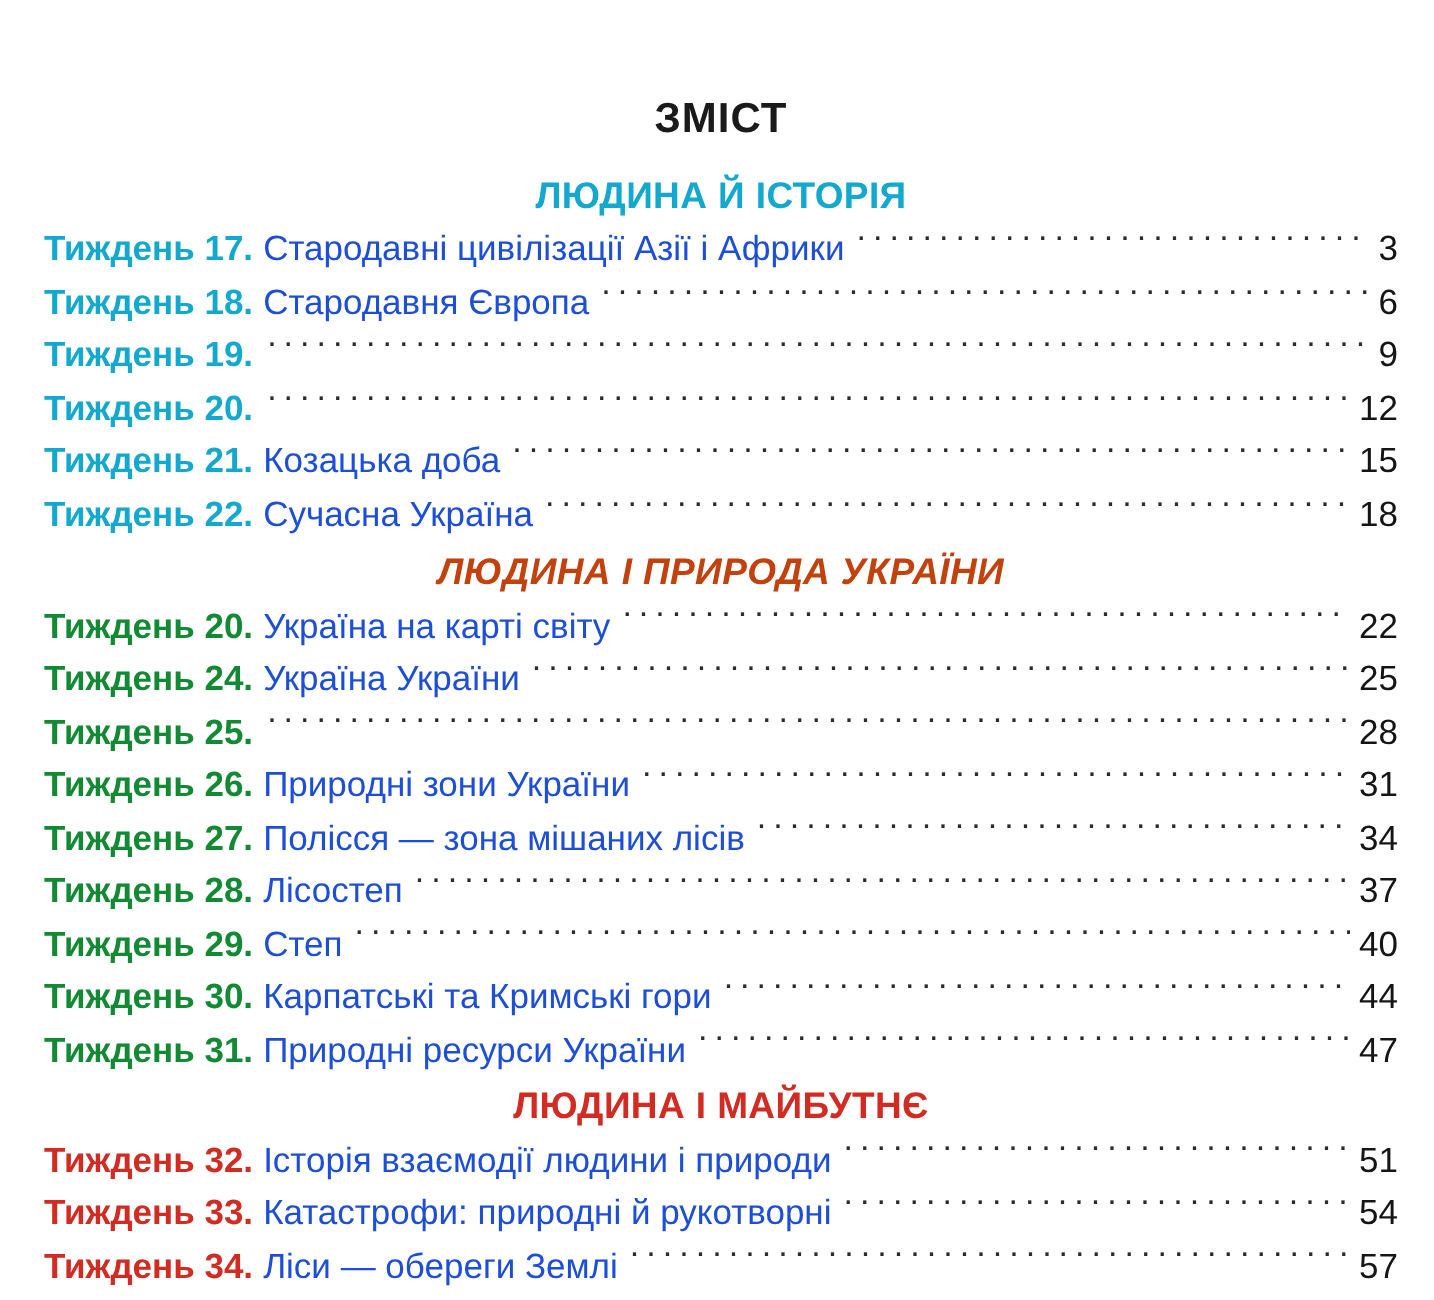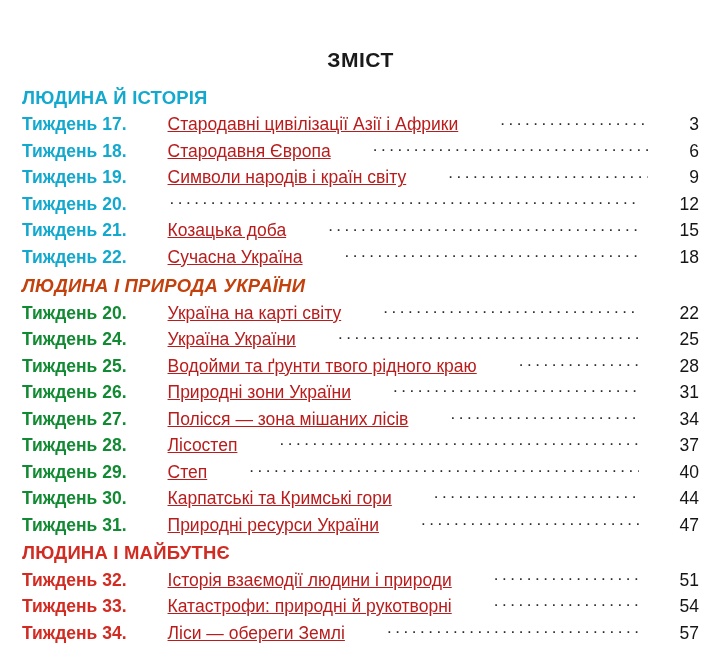--- a/index.html
+++ b/index.html
@@ -31,60 +31,58 @@
     font-weight: bold;
     letter-spacing: 0.5px;
     color: #1a1a1a;
     margin: 0;
     padding-top: 48px;
     line-height: 1.1;
   }
 
   
   .section-heading {
-    text-align: left;
+    text-align: center;
     font-size: 18.5px;
     font-weight: bold;
     letter-spacing: 0.2px;
     line-height: 1.1;
     margin: 0;
   }
   .section-heading.cyan  { color: #13a8cd; margin-top: 17px; }
   .section-heading.green { color: #c2410c; margin-top: 6px; font-style: italic; }
   .section-heading.red   { color: #d12b22; margin-top: 5px; }
 
   
   .toc-list { margin: 0; padding: 0; list-style: none; }
   .toc-list.first-block { margin-top: 3px; }
   .toc-list.green-block { margin-top: 3px; }
   .toc-list.red-block   { margin-top: 3px; }
 
   .toc-row {
     display: flex;
-    align-items: center;
+    align-items: flex-start;
     font-size: 17.5px;
     line-height: 26.5px;
     white-space: nowrap;
-    gap: 36px;
   }
 
   .row-week {
     font-weight: bold;
     flex: 0 0 auto;
     padding-right: 5px;
   }
   .row-week.cyan  { color: #13a8cd; }
   .row-week.green { color: #128a33; }
   .row-week.red   { color: #d12b22; }
 
   .row-title {
     flex: 0 0 auto;
-    color: #b91c1c;
+    color: #1d4ed8;
     padding-right: 4px;
-    text-decoration: underline;
   }
 
   .row-dots {
     flex: 1 1 auto;
     overflow: hidden;
     position: relative;
     height: 1em;
     margin: 0 2px;
   }
   .row-dots::after {
@@ -122,21 +120,20 @@
       <span class="row-page">3</span>
     </li>
     <li class="toc-row">
       <span class="row-week cyan">Тиждень 18.</span>
       <span class="row-title">Стародавня Європа</span>
       <span class="row-dots"></span>
       <span class="row-page">6</span>
     </li>
     <li class="toc-row">
       <span class="row-week cyan">Тиждень 19.</span>
-      <span class="row-title">Символи народів і країн світу</span>
       <span class="row-dots"></span>
       <span class="row-page">9</span>
     </li>
     <li class="toc-row">
       <span class="row-week cyan">Тиждень 20.</span>
       <span class="row-dots"></span>
       <span class="row-page">12</span>
     </li>
     <li class="toc-row">
       <span class="row-week cyan">Тиждень 21.</span>
@@ -161,21 +158,20 @@
       <span class="row-page">22</span>
     </li>
     <li class="toc-row">
       <span class="row-week green">Тиждень 24.</span>
       <span class="row-title">Україна України</span>
       <span class="row-dots"></span>
       <span class="row-page">25</span>
     </li>
     <li class="toc-row">
       <span class="row-week green">Тиждень 25.</span>
-      <span class="row-title">Водойми та ґрунти твого рідного краю</span>
       <span class="row-dots"></span>
       <span class="row-page">28</span>
     </li>
     <li class="toc-row">
       <span class="row-week green">Тиждень 26.</span>
       <span class="row-title">Природні зони України</span>
       <span class="row-dots"></span>
       <span class="row-page">31</span>
     </li>
     <li class="toc-row">

